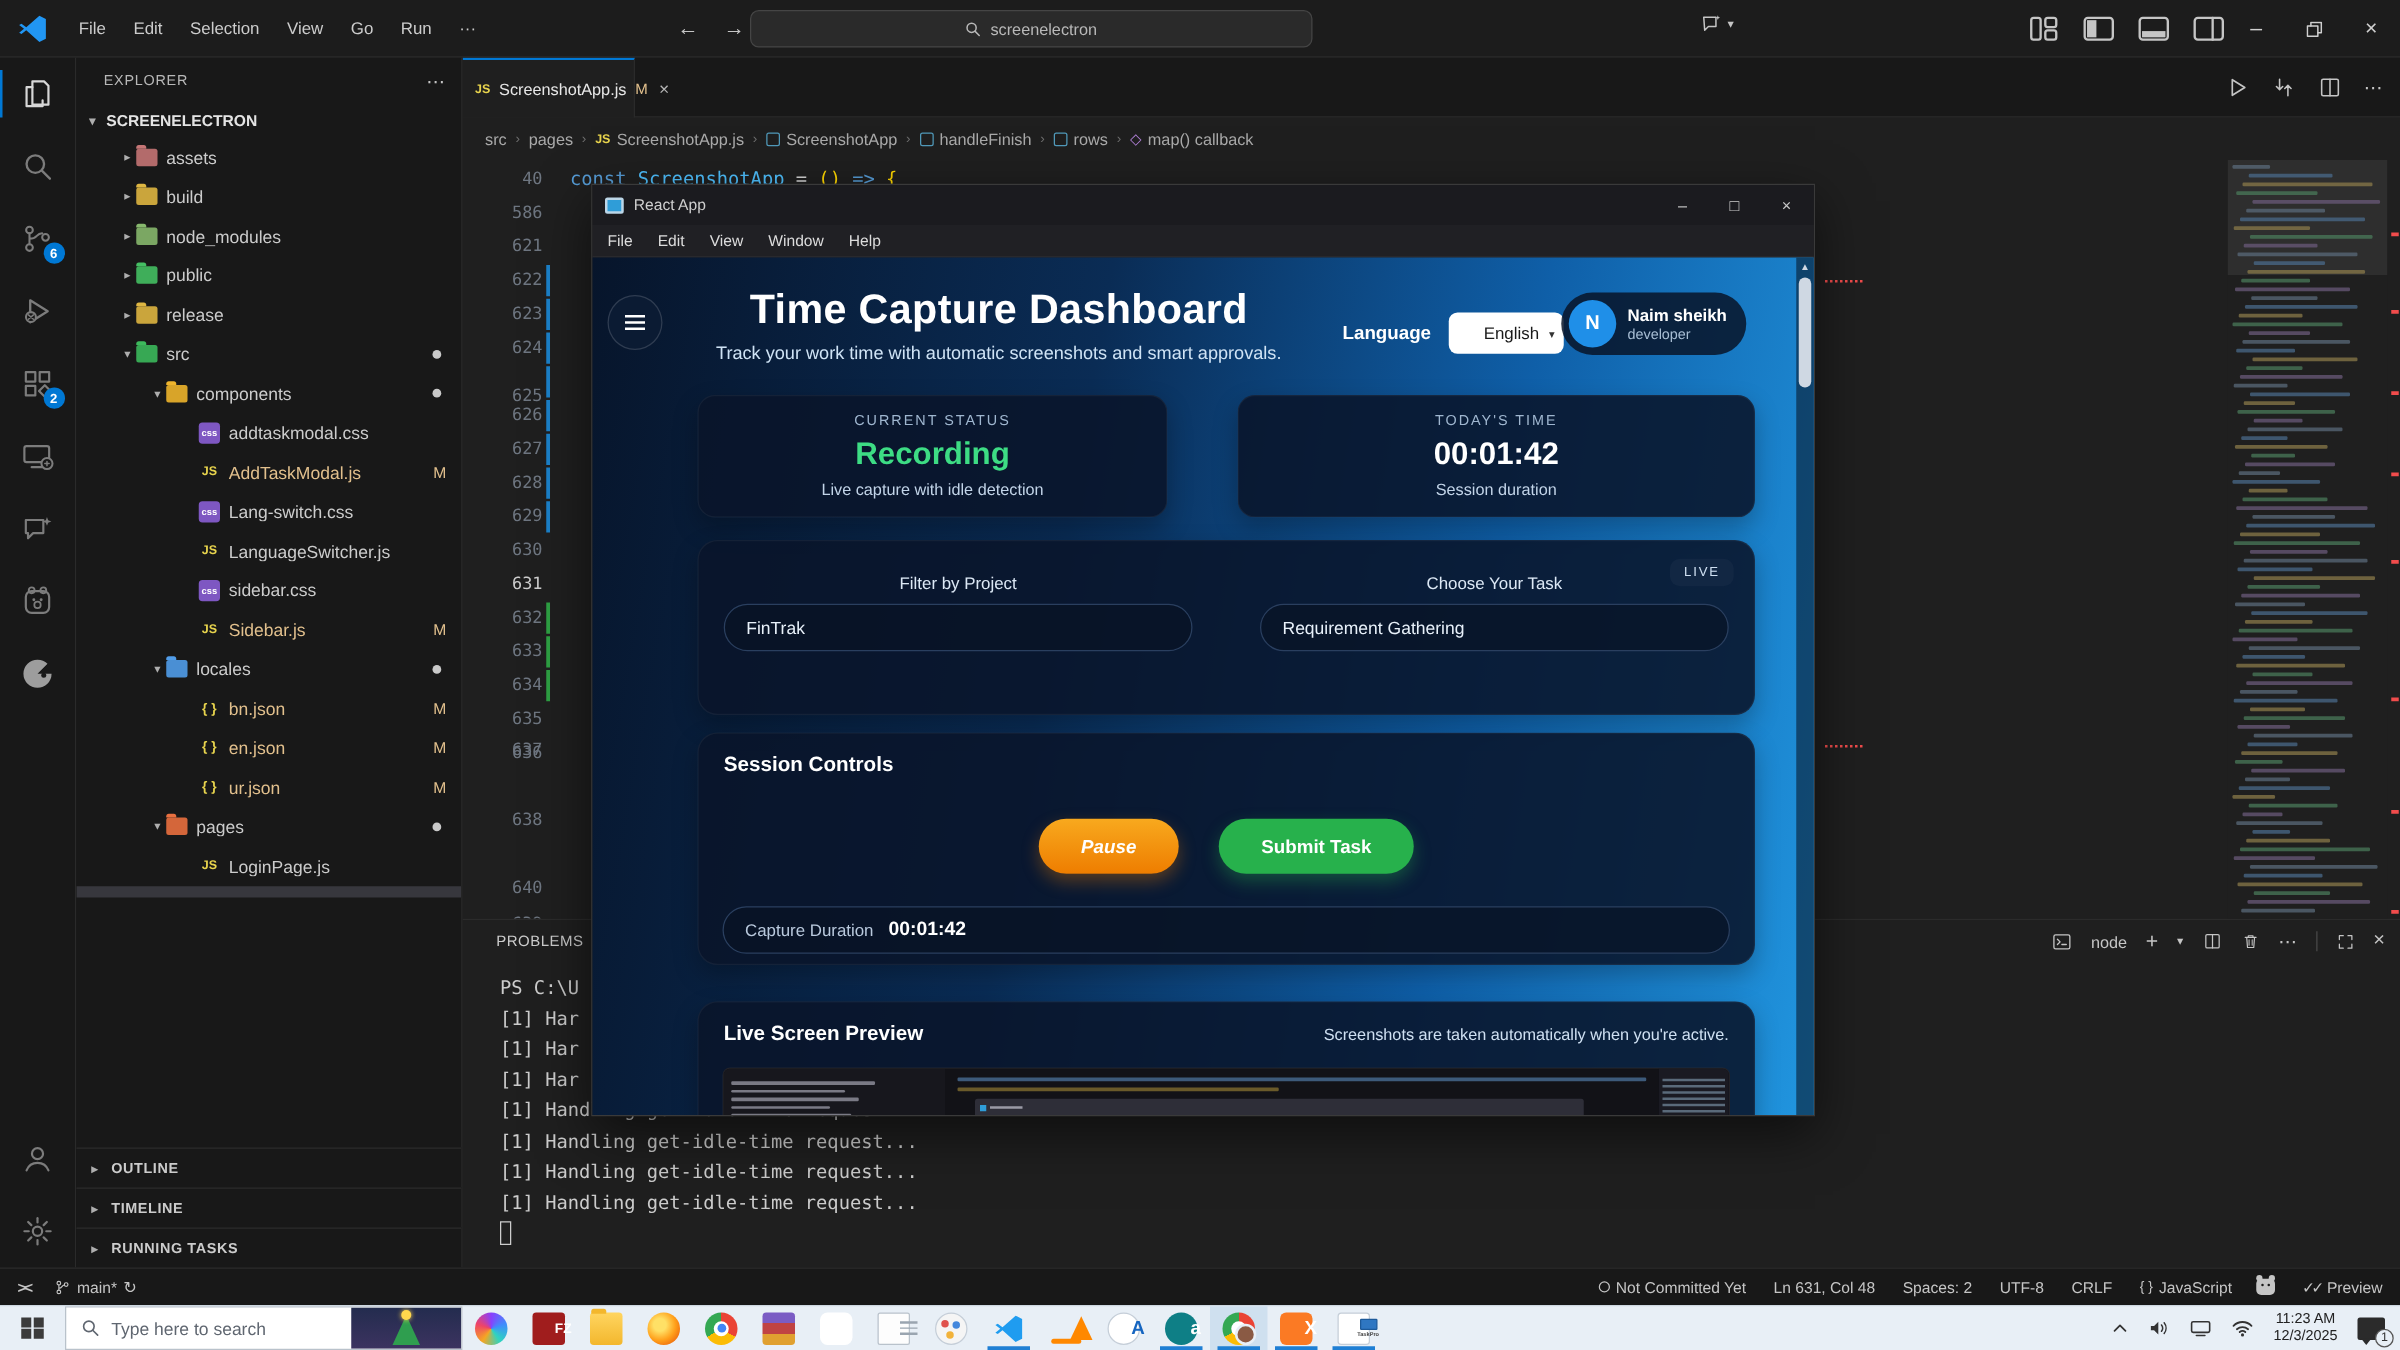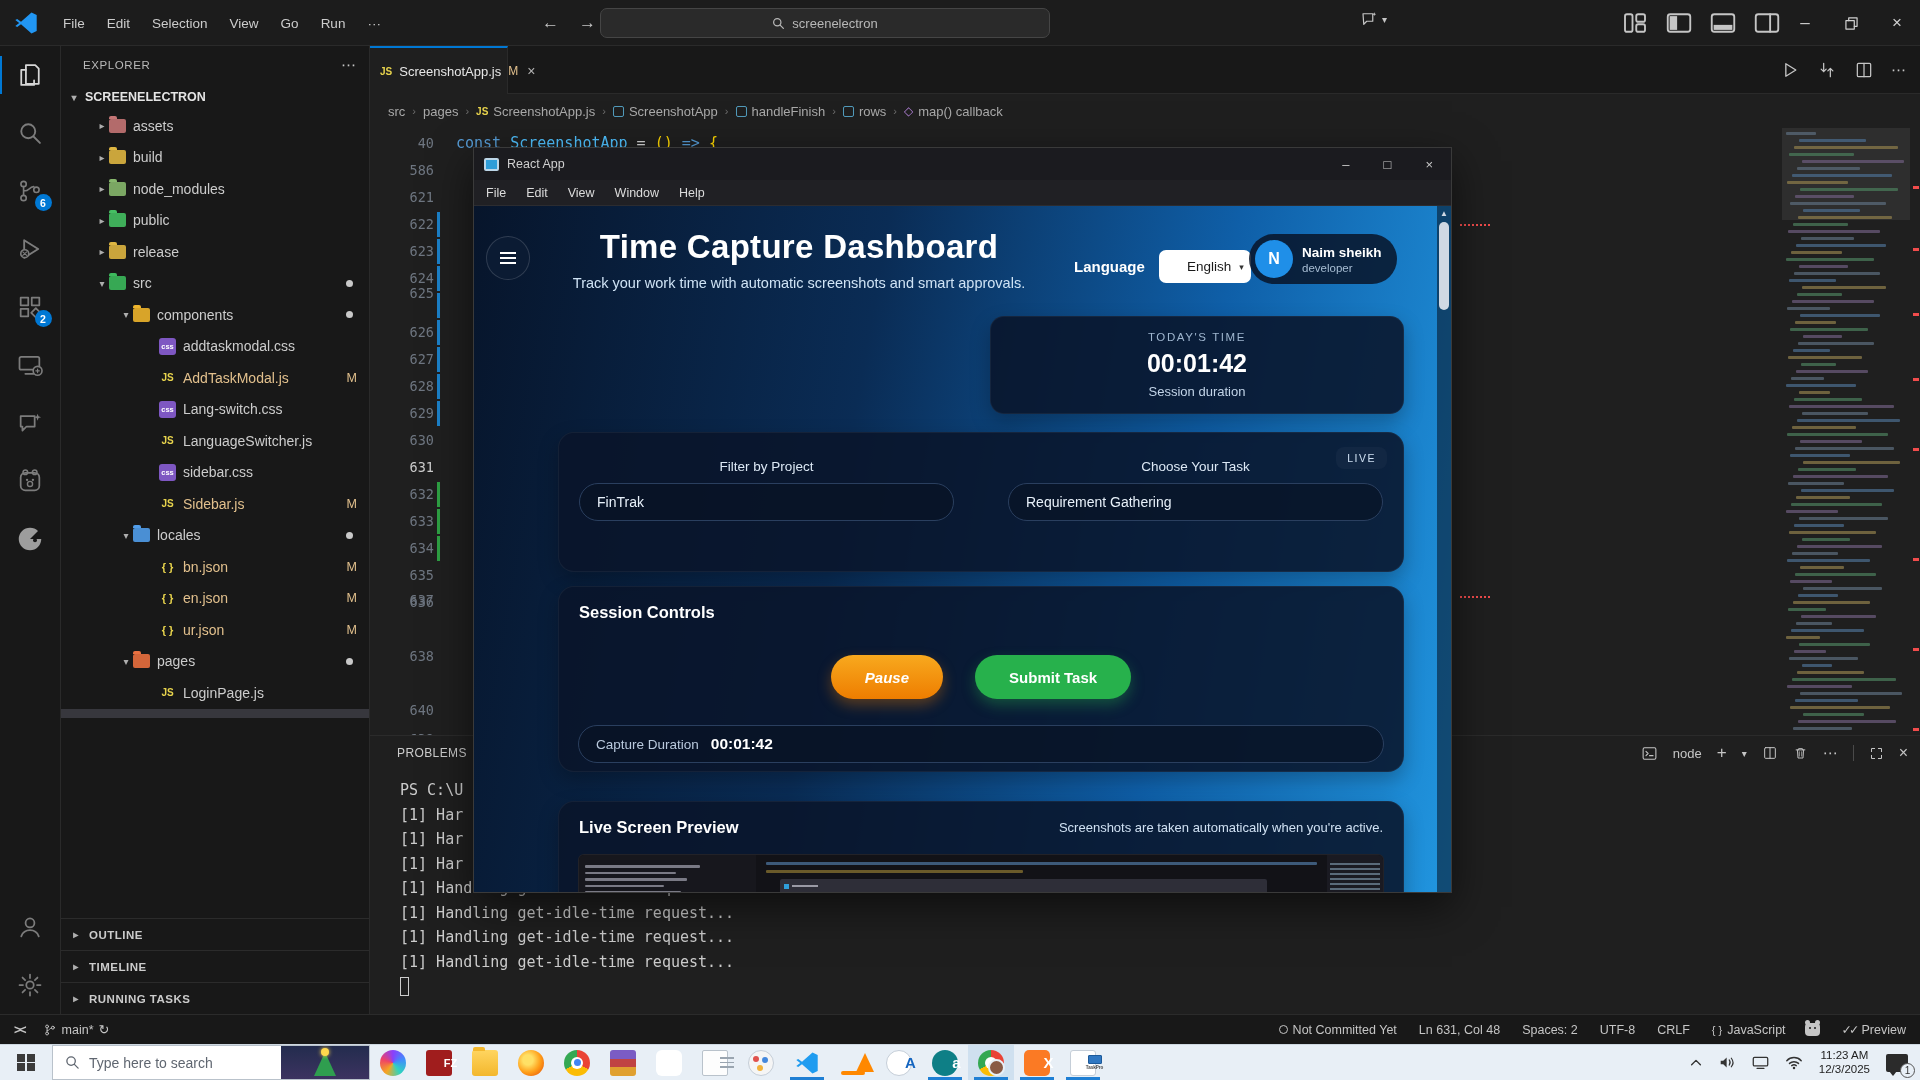--- a/index.html
+++ b/index.html
@@ -573,21 +573,21 @@
       <div id="gutter">
           <div class="lnrow" style="top: 2px;">40</div>
           <div class="lnrow" style="top: 29px;">586</div>
           <div class="lnrow" style="top: 56px;">621</div>
           <div class="lnrow" style="top: 83px;">622</div>
           <div class="gut-mark" style="top: 84px; background: rgb(27, 129, 201);"></div>
           <div class="lnrow" style="top: 110px;">623</div>
           <div class="gut-mark" style="top: 111px; background: rgb(27, 129, 201);"></div>
           <div class="lnrow" style="top: 137px;">624</div>
           <div class="gut-mark" style="top: 138px; background: rgb(27, 129, 201);"></div>
-          <div class="lnrow" style="top: 152px;">625</div>
+          <div class="lnrow" style="top: 176px;">625</div>
           <div class="gut-mark" style="top: 165px; background: rgb(27, 129, 201);"></div>
           <div class="lnrow" style="top: 191px;">626</div>
           <div class="gut-mark" style="top: 192px; background: rgb(27, 129, 201);"></div>
           <div class="lnrow" style="top: 218px;">627</div>
           <div class="gut-mark" style="top: 219px; background: rgb(27, 129, 201);"></div>
           <div class="lnrow" style="top: 245px;">628</div>
           <div class="gut-mark" style="top: 246px; background: rgb(27, 129, 201);"></div>
           <div class="lnrow" style="top: 272px;">629</div>
           <div class="gut-mark" style="top: 273px; background: rgb(27, 129, 201);"></div>
           <div class="lnrow" style="top: 299px;">630</div>
@@ -939,20 +939,27 @@
         </div>
       </div>
       <div id="user-pill">
         <span id="user-avatar">N</span>
         <span>
           <div id="user-name">Naim sheikh</div>
           <div id="user-role">developer</div>
         </span>
       </div>
 
+      <div class="rcard" id="card-status">
+        <div class="stat-col">
+          <span class="stat-label">CURRENT STATUS</span>
+          <span class="stat-value" id="status-value" style="color: rgb(61, 220, 132);">Recording</span>
+          <span class="stat-cap">Live capture with idle detection</span>
+        </div>
+      </div>
       <div class="rcard" id="card-time">
         <div class="stat-col">
           <span class="stat-label">TODAY'S TIME</span>
           <span class="stat-value">00:01:42</span>
           <span class="stat-cap">Session duration</span>
         </div>
       </div>
 
       <div class="rcard" id="card-work">
         <span id="live-badge">LIVE</span>

